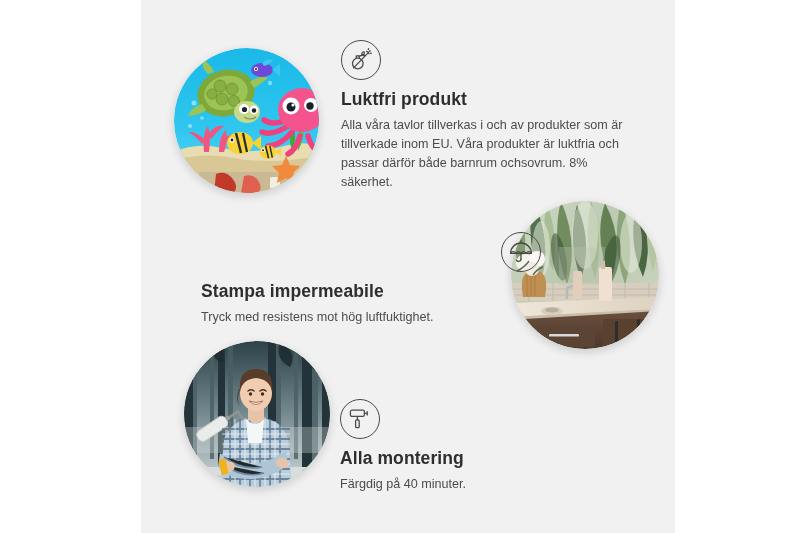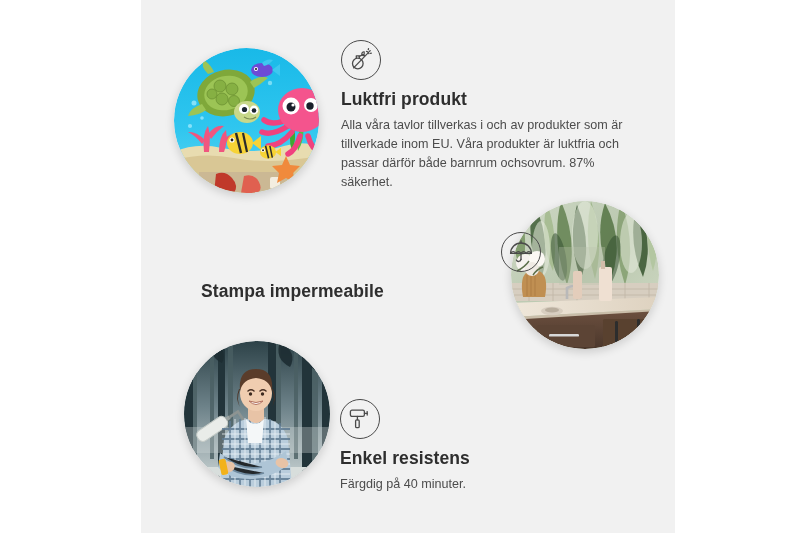--- a/index.html
+++ b/index.html
@@ -231,21 +231,21 @@
           <path d="M11.3 9.4 l5.2 -2.6"></path>
           <path d="M16.4 5.2 a1.8 1.8 0 1 0 0.1 3.2"></path>
           <path d="M18.5 4.4 a2.6 2.6 0 0 1 2.4 2.2"></path>
 
           <path d="M21.6 4.2 l0.6 -0.6M22.4 6.3 l0.9 -0.1M20.3 2.6 l0.2 -0.9"></path>
 
           <path d="M5.6 20.9 L20.6 5.4"></path>
         </svg>
       </div>
       <div class="feature-title">Luktfri produkt</div>
-      <div class="feature-desc">Alla våra tavlor tillverkas i och av produkter som är tillverkade inom EU. Våra produkter är luktfria och passar därför både barnrum ochsovrum. 87% säkerhet.</div>
+      <div class="feature-desc">Alla våra tavlor tillverkas i och av produkter som är tillverkade inom EU. Våra produkter är luktfria och passar därför både barnrum ochsovrum. 8% säkerhet.</div>
     </div>
 
     <div class="photo photo-bath">
       <svg viewBox="0 0 148 148" xmlns="http://www.w3.org/2000/svg">
         <defs>
           <clipPath id="clipBath">
               <circle cx="74" cy="74" r="74"></circle>
             </clipPath>
           <linearGradient id="wallpaperBg" x1="0" y1="0" x2="1" y2="1">
             <stop offset="0%" stop-color="#cfd9c6"></stop>
@@ -330,20 +330,21 @@
       <div class="feature-icon">
         <svg width="26" height="26" viewBox="0 0 26 26" fill="none" stroke="#4a4a4a" stroke-width="1.3" stroke-linecap="round" stroke-linejoin="round">
           <path d="M2.6 14.4 a10.4 10.4 0 0 1 20.8 0z"></path>
           <path d="M2.6 14.4 q2.6 -3.4 5.2 0 q2.6 -3.4 5.2 0 q2.6 -3.4 5.2 0 q2.6 -3.4 5.2 0"></path>
           <path d="M13 14.4 L13 20.4"></path>
           <path d="M13 20.4 a2.4 2.4 0 0 1 -4.6 0.6"></path>
           <path d="M13 4 L13 1.8"></path>
         </svg>
       </div>
       <div class="feature-title">Stampa impermeabile</div>
+      <div class="feature-desc">Tryck med resistens mot hög luftfuktighet.</div>
     </div>
 
     <div class="photo photo-forest">
       <svg viewBox="0 0 146 146" xmlns="http://www.w3.org/2000/svg">
         <defs>
           <clipPath id="clipForest">
               <circle cx="73" cy="73" r="73"></circle>
             </clipPath>
           <linearGradient id="fogG" x1="0" y1="0" x2="0" y2="1">
             <stop offset="0%" stop-color="#2d4248"></stop>
@@ -434,18 +435,18 @@
     <div class="feature feature-3">
       <div class="feature-icon">
         <svg width="26" height="26" viewBox="0 0 26 26" fill="none" stroke="#4a4a4a" stroke-width="1.3" stroke-linecap="round" stroke-linejoin="round">
           <rect x="3.4" y="4.2" width="14" height="6.2" rx="1.6"></rect>
           <path d="M17.4 7.3 l2.8 0"></path>
           <path d="M20.2 5.6 l0 3.4"></path>
           <path d="M10.4 10.4 l0 3.4"></path>
           <rect x="8.6" y="13.8" width="3.6" height="7.8" rx="1.2"></rect>
         </svg>
       </div>
-      <div class="feature-title">Enkel resistens</div>
+      <div class="feature-title">Alla montering</div>
       <div class="feature-desc">Färgdig på 40 minuter.</div>
     </div>
 
   </div>
 </div>
 
 </body></html>

